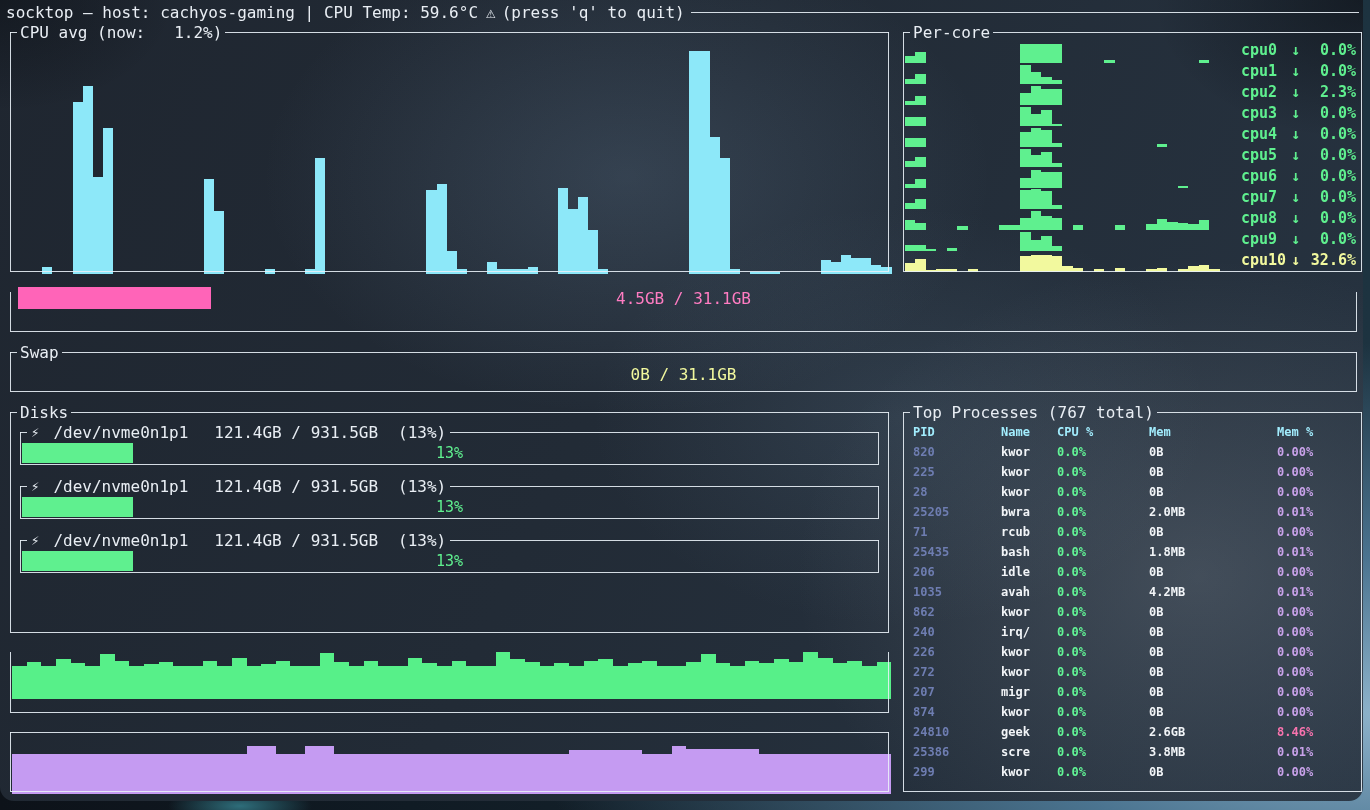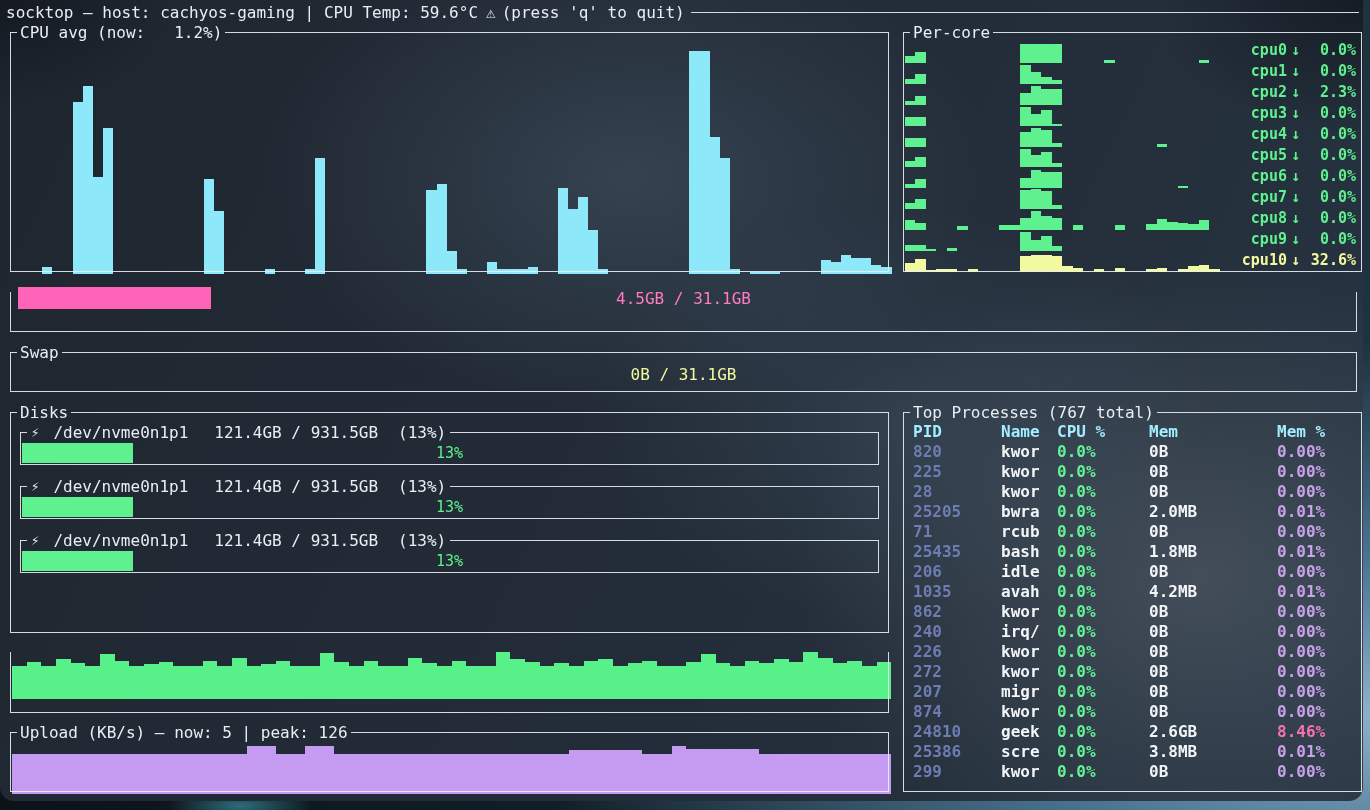--- a/index.html
+++ b/index.html
@@ -57,21 +57,21 @@
   .spark .sbar{flex:1 0 auto;background:currentColor;}
   .cpu-chart{position:absolute;left:2px;right:2px;top:2px;bottom:2px;color:var(--cyanbar);}
   
   .core-rows{position:absolute;left:2px;right:2px;top:0;bottom:2px;display:flex;flex-direction:column;}
   .core-row{position:relative;flex:1;}
   .core-row .spark{position:absolute;left:0;top:2px;bottom:1px;right:130px;width:auto;color:var(--green);}
   .core-row.yellow .spark{color:var(--yellow);}
   .core-label{position:absolute;right:4px;top:50%;transform:translateY(-50%);
     display:flex;align-items:center;font-size:15px;font-weight:bold;color:var(--green);}
   .core-row.yellow .core-label{color:var(--yellow);}
-  .core-label .cname{min-width:46px;text-align:right;}
+  .core-label .cname{min-width:46px;text-align:left;}
   .core-label .arr{margin:0 4px;}
   .core-label .cval{min-width:52px;text-align:right;}
   
   .gauge{position:absolute;left:8px;right:8px;top:3px;height:22px;}
   .gauge .fill{position:absolute;left:0;top:0;bottom:0;background:var(--pink);}
   .gauge .glabel{position:absolute;left:0;right:0;top:0;bottom:0;display:flex;align-items:center;justify-content:center;
     font-size:16px;}
   .gauge.mem .glabel{color:#ff7cc2;}
   .gauge.swap .glabel{color:var(--yellow);}
   
@@ -88,21 +88,21 @@
   .dhead .usage{margin-right:20px;}
   .dgauge{position:relative;height:24px;margin:1px;}
   .dgauge .fill{position:absolute;left:1px;top:2px;bottom:2px;background:var(--green);}
   .dgauge .glabel{position:absolute;left:0;right:0;top:0;bottom:0;display:flex;align-items:center;justify-content:center;
     color:var(--green);font-size:15px;}
   
   .net-chart{position:absolute;left:2px;right:2px;top:2px;bottom:2px;}
   .net-chart.down{color:#57f089;}
   .net-chart.up{color:var(--purple);}
   
-  .proc-body{padding:2px 0 0 10px;font-size:16px;font-weight:bold;}
+  .proc-body{padding:2px 0 0 10px;font-size:12px;font-weight:bold;}
   .prow{display:grid;grid-template-columns:88px 56px 92px 128px 1fr;height:20px;line-height:20px;white-space:pre;}
   .prow.header{color:var(--hdr);}
   .prow .pid{color:var(--pid);}
   .prow .pname{color:#f2f5f8;}
   .prow .pcpu{color:#62f596;}
   .prow .pmem{color:#f2f5f8;}
   .prow .ppct{color:var(--violet);}
   .prow .ppct.hot{color:var(--hot);}
   .prow.header .pid,.prow.header .pname,.prow.header .pcpu,.prow.header .pmem,.prow.header .ppct{color:var(--hdr);}
 </style>
@@ -827,21 +827,20 @@
           <div class="sbar" style="height: 72%;"></div>
           <div class="sbar" style="height: 62%;"></div>
           <div class="sbar" style="height: 70%;"></div>
         </div>
     </div>
   </div>
 
   <div class="panel" style="left:10px;top:724px;width:879px;height:68px;">
     <div class="phead">
       <span class="seg seg-l"></span>
-      <span class="ptitle">Upload (KB/s) — now: 5 | peak: 126</span>
       <span class="seg seg-r"></span>
     </div>
     <div class="pbody">
       <div class="spark net-chart up">
           <div class="sbar" style="height: 76%;"></div>
           <div class="sbar" style="height: 76%;"></div>
           <div class="sbar" style="height: 76%;"></div>
           <div class="sbar" style="height: 76%;"></div>
           <div class="sbar" style="height: 76%;"></div>
           <div class="sbar" style="height: 76%;"></div>

